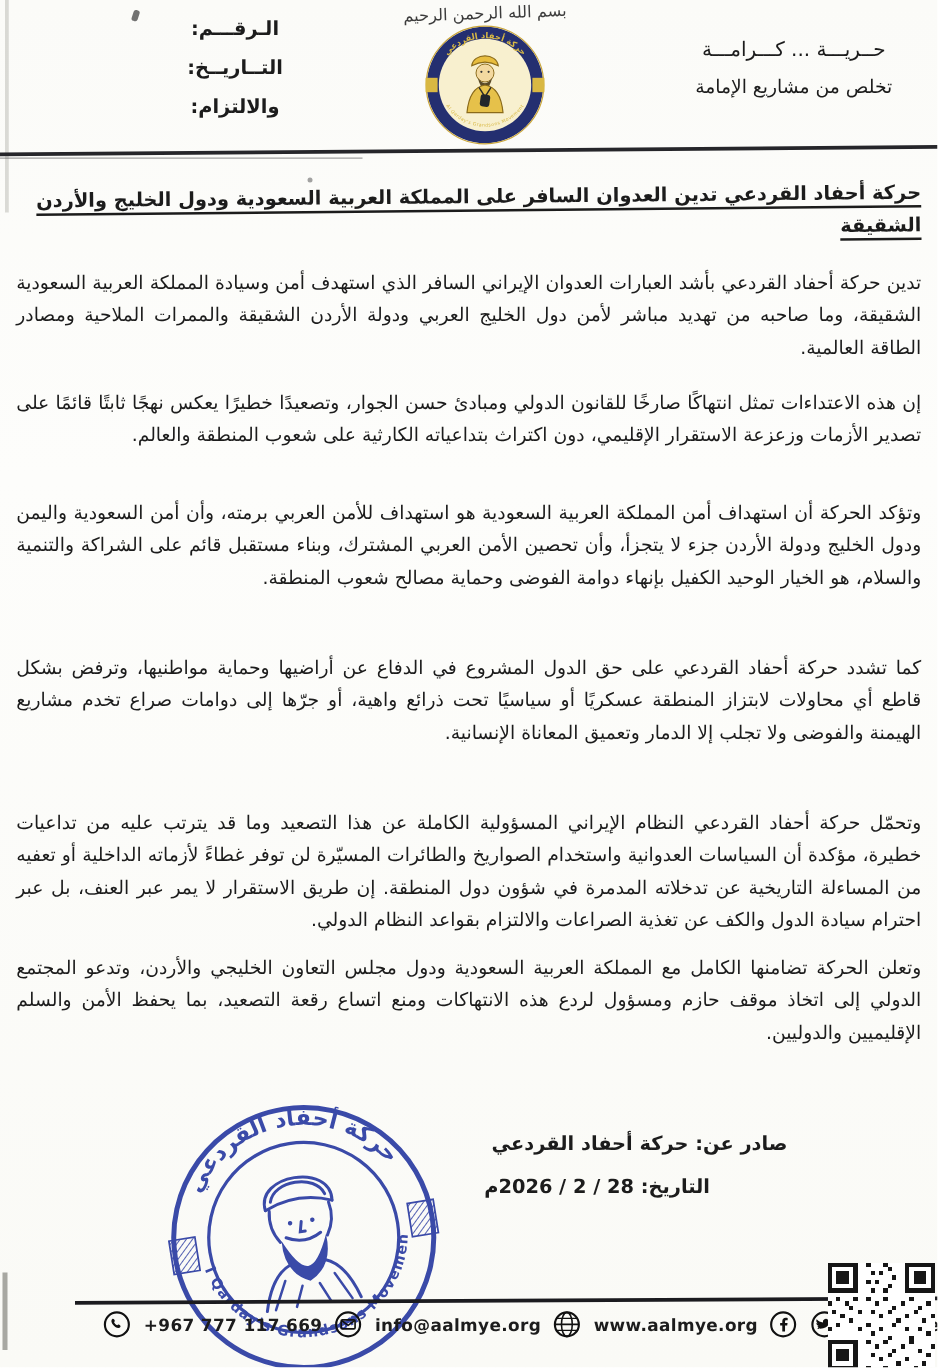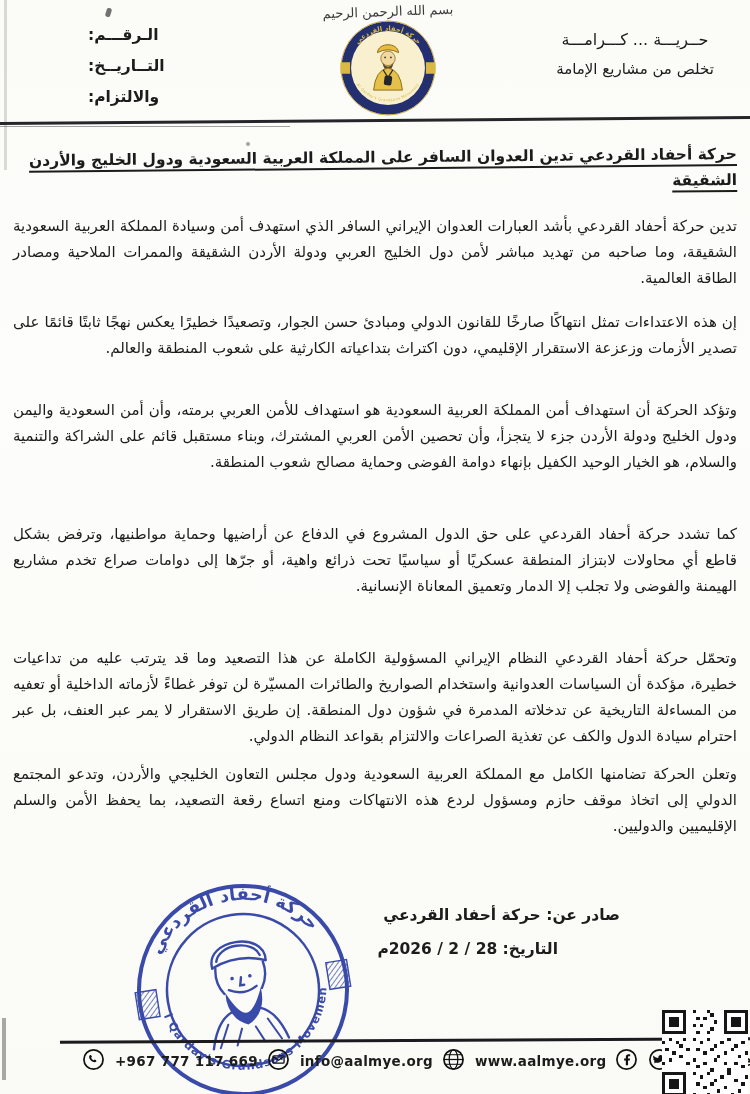--- a/index.html
+++ b/index.html
@@ -7,40 +7,40 @@
     position:relative;width:750px;height:1094px;overflow:hidden;
     background:linear-gradient(180deg,#fbfbf8 0%,#fdfdfb 35%,#fafaf6 100%);
     font-family:"DejaVu Sans",sans-serif;color:#1c1c1c;
   }
   
   .edge-left{position:absolute;left:4px;top:0;width:3px;height:170px;background:#9a9a93;opacity:.35;}
   .edge-left2{position:absolute;left:2px;top:1018px;width:4px;height:62px;background:#55554e;opacity:.5;}
   .speck{position:absolute;left:106px;top:8px;width:5px;height:9px;background:#444;border-radius:2px;transform:rotate(18deg);opacity:.75;}
   .speck2{position:absolute;left:246px;top:142px;width:4px;height:4px;background:#666;border-radius:50%;opacity:.6;}
   
-  .hdr-fields{position:absolute;top:20px;left:88px;width:200px;direction:rtl;text-align:left;font-weight:bold;font-size:15.5px;line-height:31px;}
+  .hdr-fields{position:absolute;top:8px;left:88px;width:200px;direction:rtl;text-align:center;font-weight:bold;font-size:15.5px;line-height:31px;}
   .hdr-center{position:absolute;top:4px;left:314px;width:148px;text-align:center;}
   .bismillah{font-size:13px;color:#3c3c3c;letter-spacing:1px;margin-bottom:1px;transform:rotate(-2deg);}
   .hdr-slogans{position:absolute;top:30px;right:6px;width:218px;direction:rtl;text-align:center;font-weight:normal;}
   .slogan1{font-size:16px;letter-spacing:1px;margin-bottom:11px;}
   .slogan2{font-size:15px;}
   .top-rule{position:absolute;top:119px;left:-4px;width:760px;height:3px;background:#26262a;transform:rotate(-0.45deg);}
   .top-rule2{position:absolute;top:126px;left:0;width:290px;height:1px;background:#56565a;opacity:.55;}
   
   .content{position:absolute;top:142px;left:13px;right:13px;direction:rtl;}
   .title{font-size:15.5px;font-weight:bold;line-height:1.65;margin:0 0 20px;
          text-decoration:underline;text-decoration-thickness:1.6px;text-underline-offset:5px;
          transform:rotate(-0.55deg);transform-origin:100% 50%;}
   .para{font-size:15px;line-height:26px;text-align:justify;margin:0 0 18px;}
   .para.g2{margin-bottom:36px;}
   .para.g3{margin-bottom:46px;}
   .para.g4{margin-bottom:46px;margin-top:24px;}
   .para.g5{margin-bottom:12px;}
   
-  .signature{position:absolute;top:906px;left:308px;width:312px;direction:rtl;text-align:right;font-weight:bold;font-size:15.5px;}
+  .signature{position:absolute;top:906px;left:318px;width:312px;direction:rtl;text-align:right;font-weight:bold;font-size:15.5px;}
   .sig-issued{margin-bottom:16px;padding-left:6px;}
   .sig-date{margin-right:62px;}
   .stamp{position:absolute;left:133px;top:880px;width:220px;height:220px;transform:rotate(-9deg);opacity:.93;mix-blend-mode:multiply;}
   
   .footer-rule{position:absolute;top:1039px;left:60px;width:692px;height:3px;background:#1b1b1f;transform:rotate(-0.3deg);}
   .footer{position:absolute;top:1048px;left:82px;display:flex;align-items:center;gap:9px;font-size:13.5px;font-weight:bold;letter-spacing:.3px;direction:ltr;white-space:nowrap;}
   .f-item{display:flex;align-items:center;gap:10px;}
   .f-icon{width:23px;height:23px;flex:0 0 auto;}
   .f-text{transform:translateY(1px);}
   .qr{position:absolute;top:1010px;right:2px;width:86px;height:86px;}

